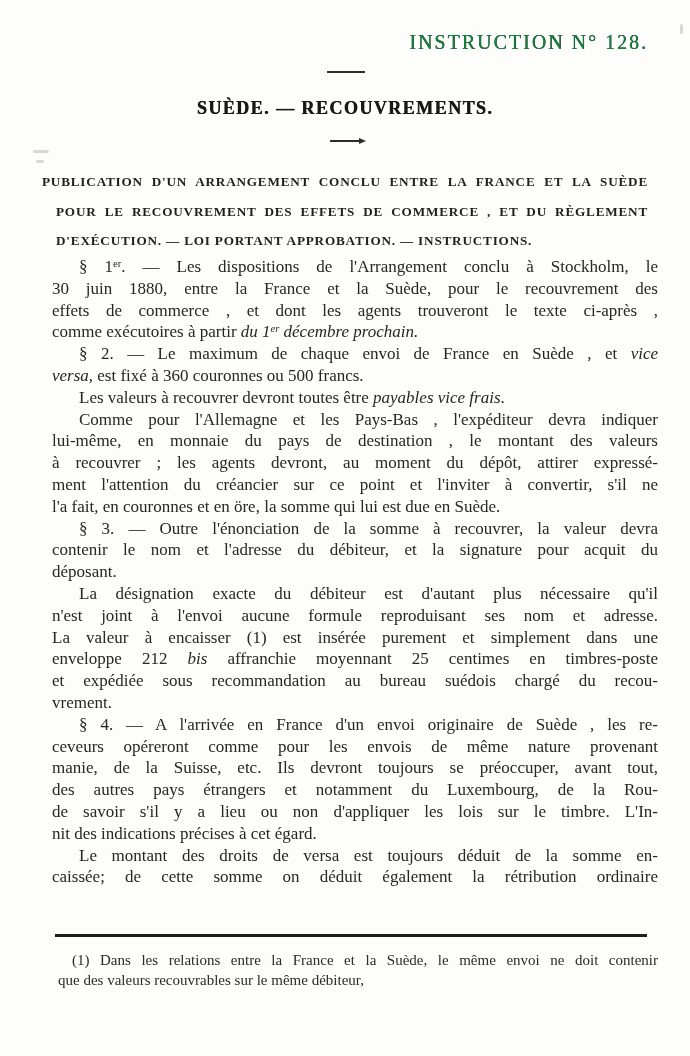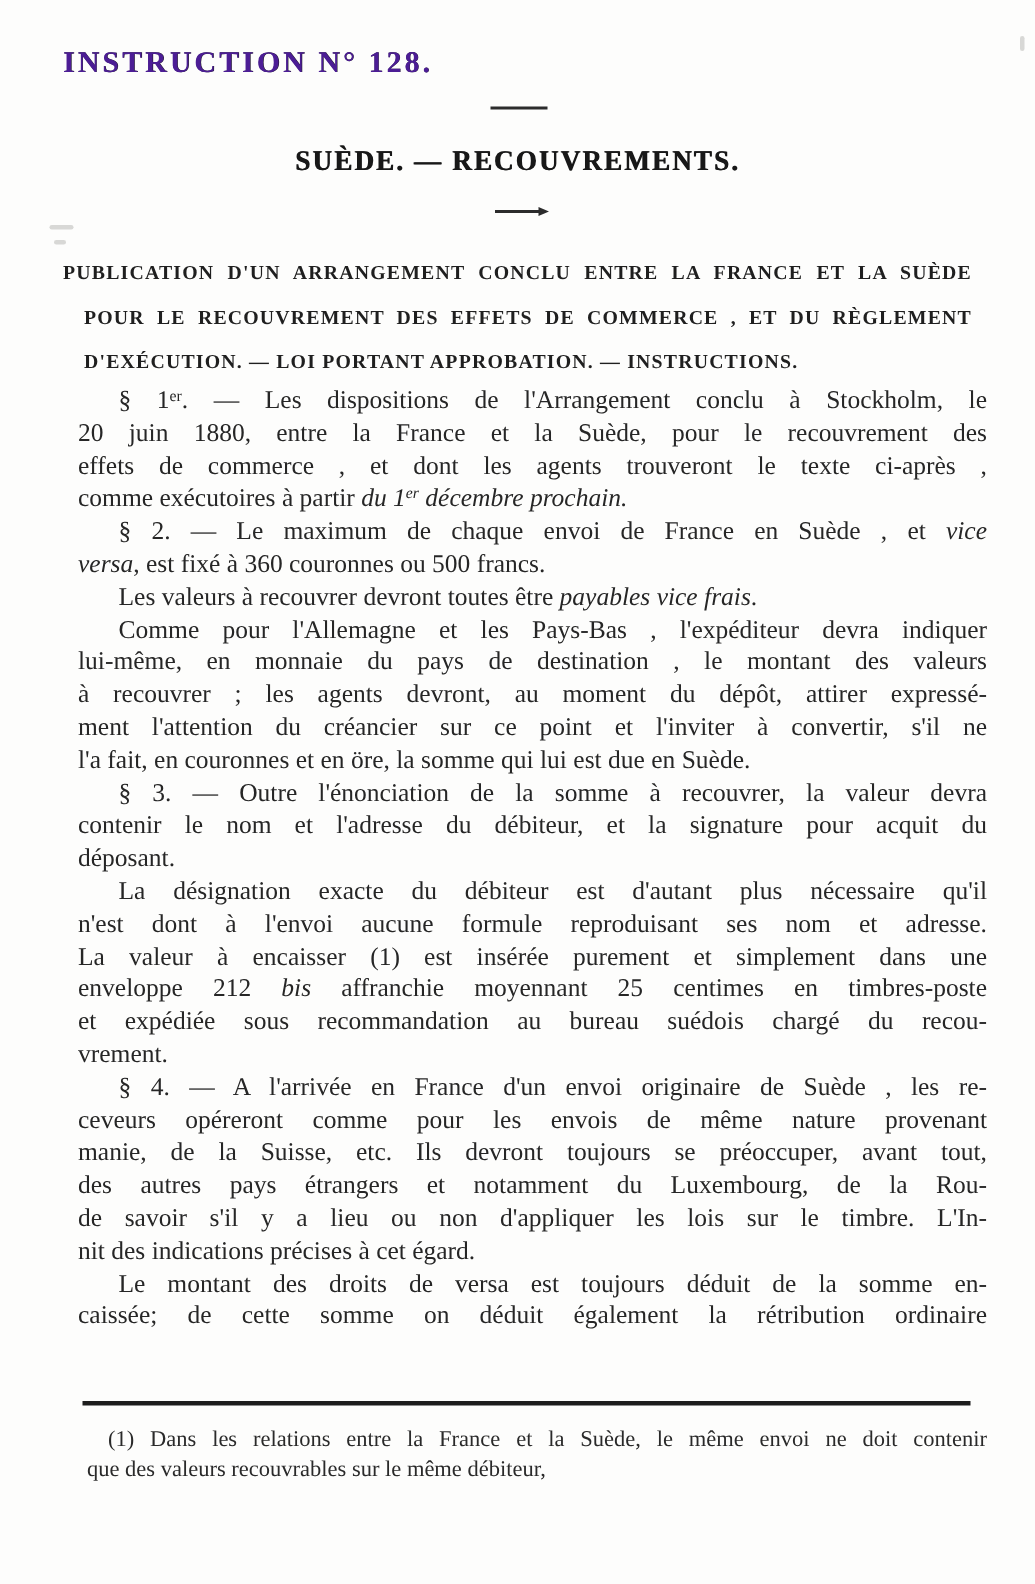--- a/index.html
+++ b/index.html
@@ -7,22 +7,22 @@
   html,body { width:690px; height:1056px; }
   body {
     font-family:"Liberation Serif","DejaVu Serif",serif;
     background:#ffffff; color:var(--ink);
     position:relative; overflow:hidden;
   }
   .page { position:absolute; inset:0; background:var(--paper); }
 
   .title {
     position:absolute; top:31px; left:42px; width:606px;
-    text-align:left; font-weight:700; font-size:20px;
-    letter-spacing:2px; color:#4c1d95;
+    text-align:right; font-weight:400; font-size:20px;
+    letter-spacing:2px; color:#15803d;
     text-shadow:0.3px 0 0 #1e1e1e;
   }
   .rule { position:absolute; background:#2c2c2c; height:2px; }
   .rule1 { top:71px; left:327px; width:38px; }
   .rule2 { top:140px; left:330px; width:30px; }
   .rule2 .arrowhead {
     position:absolute; right:-6px; top:-2px;
     width:0; height:0;
     border-left:7px solid #2c2c2c;
     border-top:3px solid transparent;
@@ -87,21 +87,21 @@
 
   <div class="heading">
       <div class="ln j first"><span>PUBLICATION D'UN ARRANGEMENT CONCLU ENTRE LA FRANCE ET LA SUÈDE</span></div>
       <div class="ln j"><span>POUR LE RECOUVREMENT DES EFFETS DE COMMERCE , ET DU RÈGLEMENT</span></div>
       <div class="ln"><span>D'EXÉCUTION. — LOI PORTANT APPROBATION. — INSTRUCTIONS.</span></div>
     </div>
 
   <div class="docbody">
     <div class="para">
         <div class="ln j first"><span>§ 1</span><sup>er</sup><span>. — Les dispositions de l'Arrangement conclu à Stockholm, le</span></div>
-        <div class="ln j"><span>20 juin 1880, entre la France et la Suède, pour le recouvrement des</span></div>
+        <div class="ln j"><span>30 juin 1880, entre la France et la Suède, pour le recouvrement des</span></div>
         <div class="ln j"><span>effets de commerce , et dont les agents trouveront le texte ci-après ,</span></div>
         <div class="ln"><span>comme exécutoires à partir </span><span class="it">du 1</span><sup class="it">er</sup><span class="it"> décembre prochain.</span></div>
       </div>
     <div class="para">
         <div class="ln j first"><span>§ 2. — Le maximum de chaque envoi de France en Suède , et </span><span class="it">vice</span></div>
         <div class="ln"><span class="it">versa</span><span>, est fixé à 360 couronnes ou 500 francs.</span></div>
       </div>
     <div class="para">
         <div class="ln first"><span>Les valeurs à recouvrer devront toutes être </span><span class="it">payables vice frais</span><span>.</span></div>
       </div>
@@ -112,21 +112,21 @@
         <div class="ln j"><span>ment l'attention du créancier sur ce point et l'inviter à convertir, s'il ne</span></div>
         <div class="ln"><span>l'a fait, en couronnes et en öre, la somme qui lui est due en Suède.</span></div>
       </div>
     <div class="para">
         <div class="ln j first"><span>§ 3. — Outre l'énonciation de la somme à recouvrer, la valeur devra</span></div>
         <div class="ln j"><span>contenir le nom et l'adresse du débiteur, et la signature pour acquit du</span></div>
         <div class="ln"><span>déposant.</span></div>
       </div>
     <div class="para">
         <div class="ln j first"><span>La désignation exacte du débiteur est d'autant plus nécessaire qu'il</span></div>
-        <div class="ln j"><span>n'est dont à l'envoi aucune formule reproduisant ses nom et adresse.</span></div>
+        <div class="ln j"><span>n'est joint à l'envoi aucune formule reproduisant ses nom et adresse.</span></div>
         <div class="ln j"><span>La valeur à encaisser (1) est insérée purement et simplement dans une</span></div>
         <div class="ln j"><span>enveloppe 212 </span><span class="it">bis</span><span> affranchie moyennant 25 centimes en timbres-poste</span></div>
         <div class="ln j"><span>et expédiée sous recommandation au bureau suédois chargé du recou-</span></div>
         <div class="ln"><span>vrement.</span></div>
       </div>
     <div class="para">
         <div class="ln j first"><span>§ 4. — A l'arrivée en France d'un envoi originaire de Suède , les re-</span></div>
         <div class="ln j"><span>ceveurs opéreront comme pour les envois de même nature provenant</span></div>
         <div class="ln j"><span>manie, de la Suisse, etc. Ils devront toujours se préoccuper, avant tout,</span></div>
         <div class="ln j"><span>des autres pays étrangers et notamment du Luxembourg, de la Rou-</span></div>

